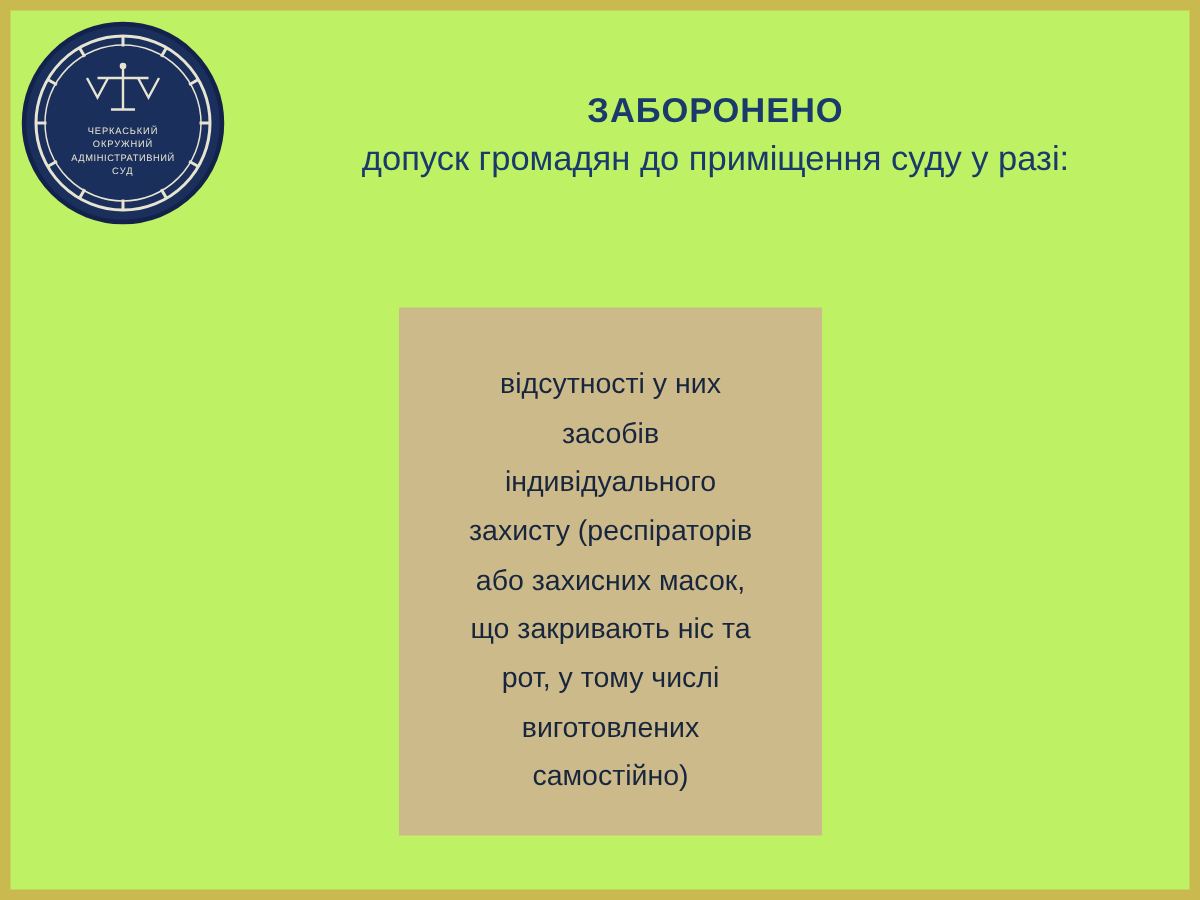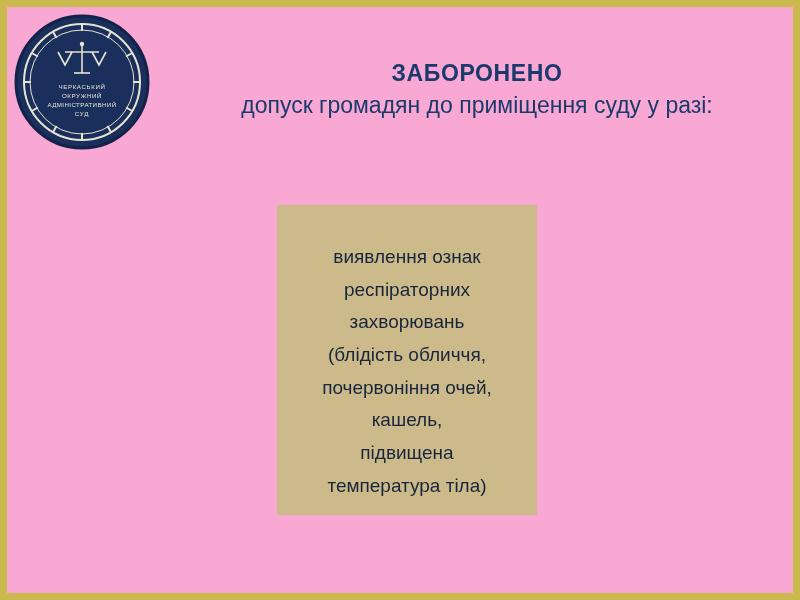--- a/index.html
+++ b/index.html
@@ -11,21 +11,21 @@
     height: 600px;
     font-family: "Liberation Sans", sans-serif;
     background: #ffffff;
     overflow: hidden;
   }
   .slide {
     position: relative;
     width: 800px;
     height: 600px;
     box-sizing: border-box;
-    background: #f9a8d4;
+    background: #bef264;
     border: 7px solid #c9b94f;
   }
 
   
   .emblem {
     position: absolute;
     left: 6px;
     top: 6px;
     width: 138px;
     height: 138px;
@@ -128,25 +128,26 @@
       <text x="69" y="103" text-anchor="middle" fill="#e8e4d2" font-family="Liberation Sans, sans-serif" font-size="6.2" letter-spacing="0.8">СУД</text>
     </svg>
   </div>
 
   <div class="heading">
     <div class="heading-line1">ЗАБОРОНЕНО</div>
     <div class="heading-line2">допуск громадян до приміщення суду у разі:</div>
   </div>
 
   <div class="panels">
-    <div class="panel panel-right">
-      <div class="panel-text">виявлення ознак
-респіраторних
-захворювань
-(блідість обличчя,
-почервоніння очей,
-кашель,
-підвищена
-температура тіла)</div>
+    <div class="panel panel-left">
+      <div class="panel-text">відсутності у них
+засобів
+індивідуального
+захисту (респіраторів
+або захисних масок,
+що закривають ніс та
+рот, у тому числі
+виготовлених
+самостійно)</div>
     </div>
   </div>
 
 </div>
 
 </body></html>

